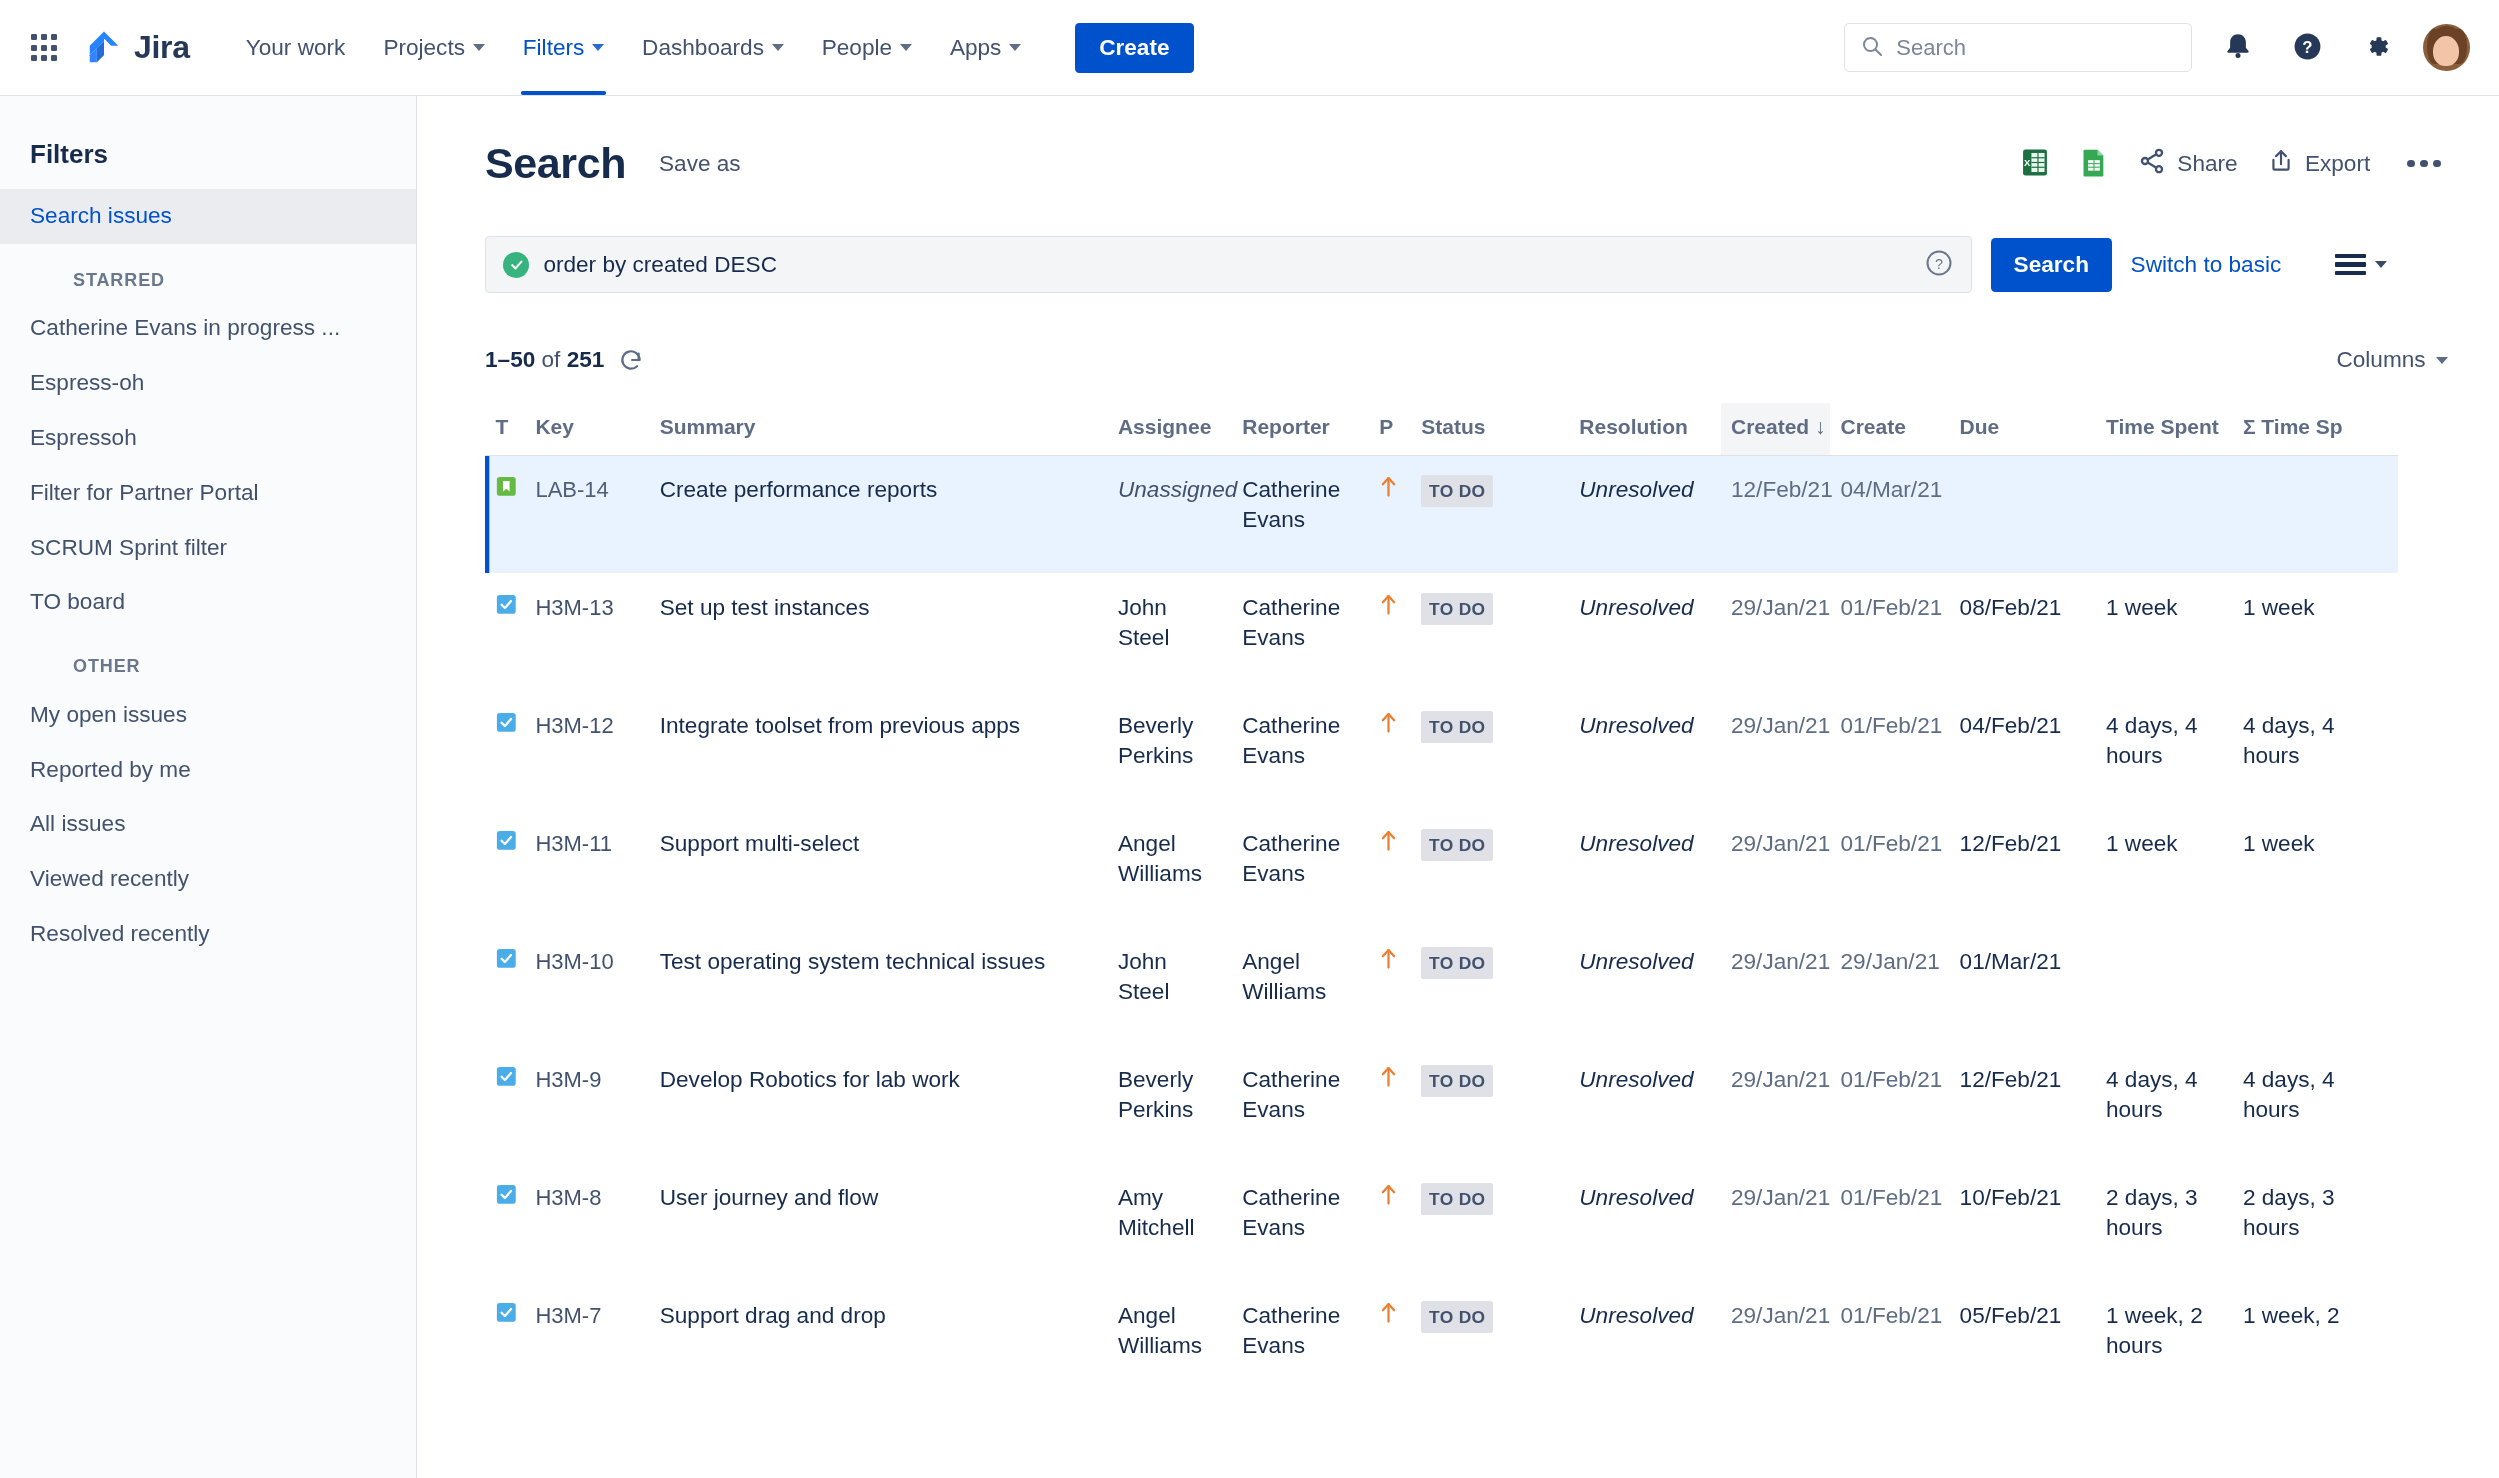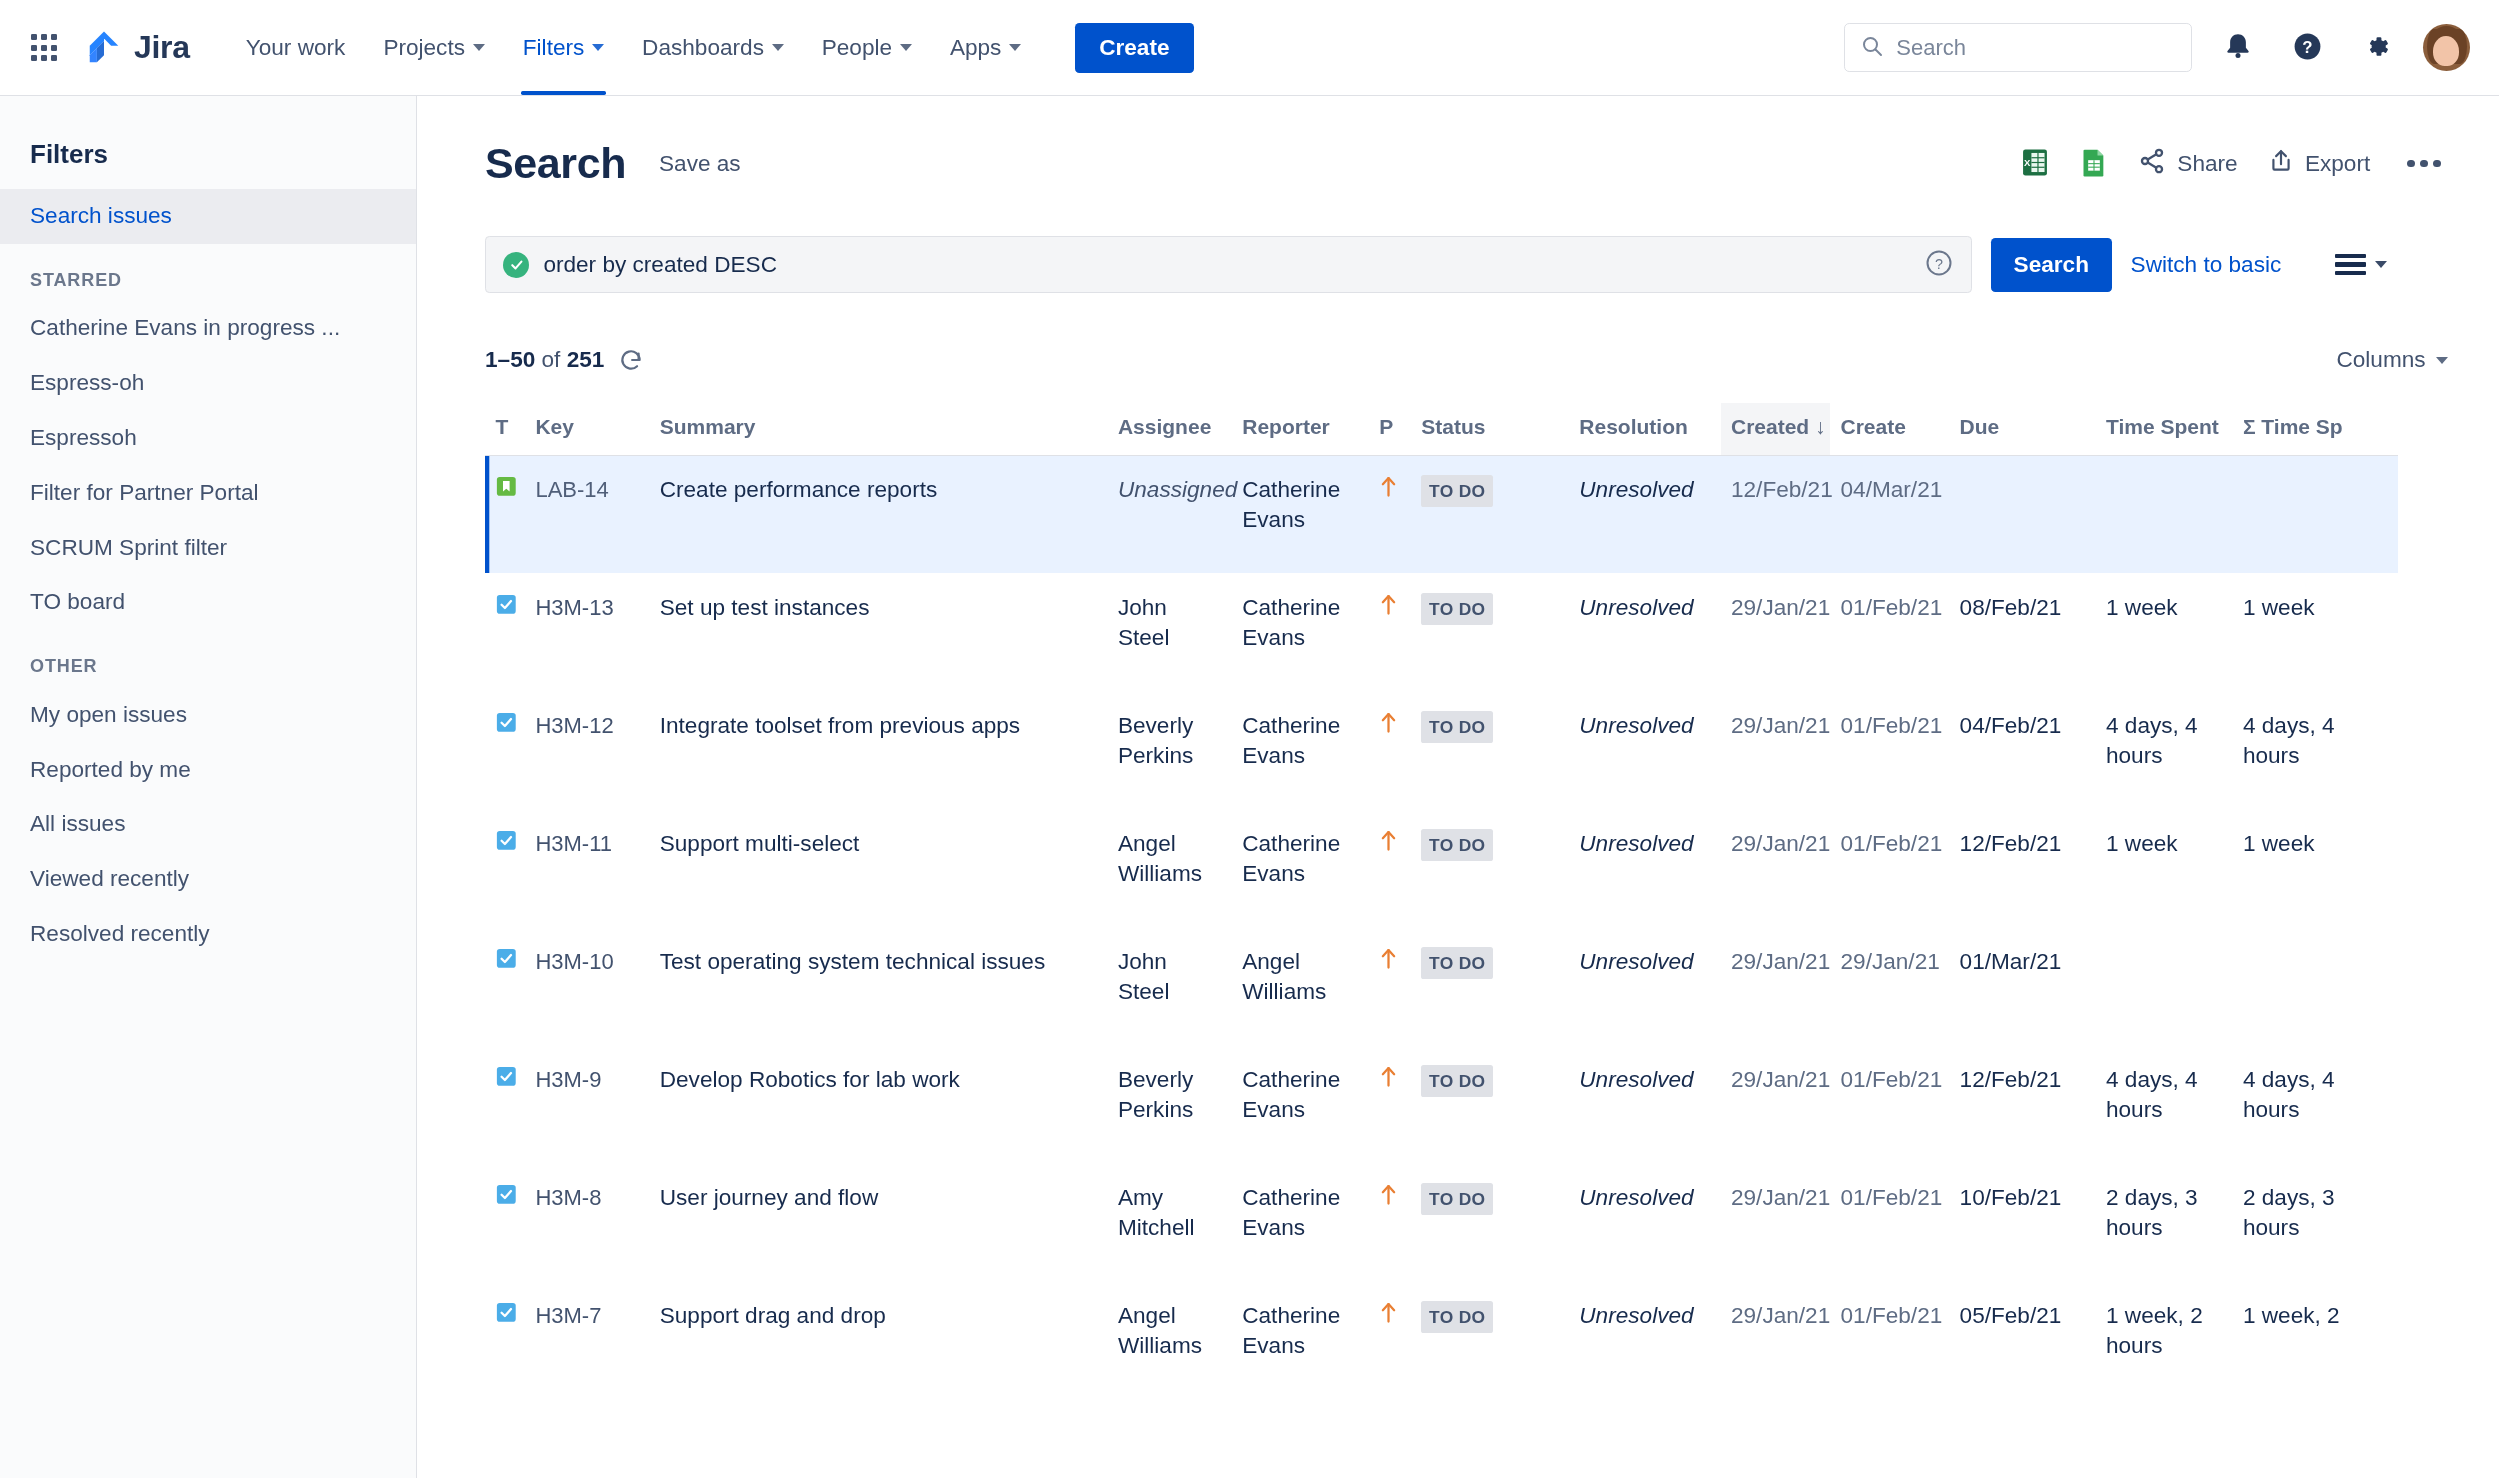--- a/index.html
+++ b/index.html
@@ -84,21 +84,21 @@
     padding-top: 43px;
     overflow: hidden;
   }
   .sidebar-title { font-size: 26px; font-weight: 600; color: #172B4D; padding: 0 30px 19px 30px; }
   .side-link {
     display: block; font-size: 22.6px; color: #42526E;
     padding: 15px 30px; cursor: pointer; line-height: 1.1;
     white-space: nowrap; overflow: hidden; text-overflow: ellipsis;
   }
   .side-link.selected { background: #EBECF0; color: #0052CC; }
-  .side-section { font-size: 18px; font-weight: 700; color: #6B778C; letter-spacing: 0.9px; padding: 26px 30px 10.4px 30px; }
+  .side-section { font-size: 18px; font-weight: 700; color: #6B778C; letter-spacing: 0.9px; padding: 26px 30px 10.4px 30px; margin-left: 43px; }
 
   
   .main { flex: 1; padding: 43px 0 0 68px; overflow: hidden; position: relative; }
   .page-head { display: flex; align-items: center; padding-right: 52px; }
   .page-title { font-size: 43px; font-weight: 600; color: #172B4D; letter-spacing: -0.4px; }
   .save-as { font-size: 22.6px; color: #42526E; margin-left: 33px; cursor: pointer; }
   .head-actions { margin-left: auto; display: flex; align-items: center; gap: 30px; }
   .head-action { display: flex; align-items: center; gap: 11.3px; font-size: 22.6px; color: #42526E; cursor: pointer; }
   .dots-h { display: flex; gap: 5.2px; cursor: pointer; padding: 7px; }
   .dots-h i { width: 7.8px; height: 7.8px; border-radius: 50%; background: #42526E; display: block; }

